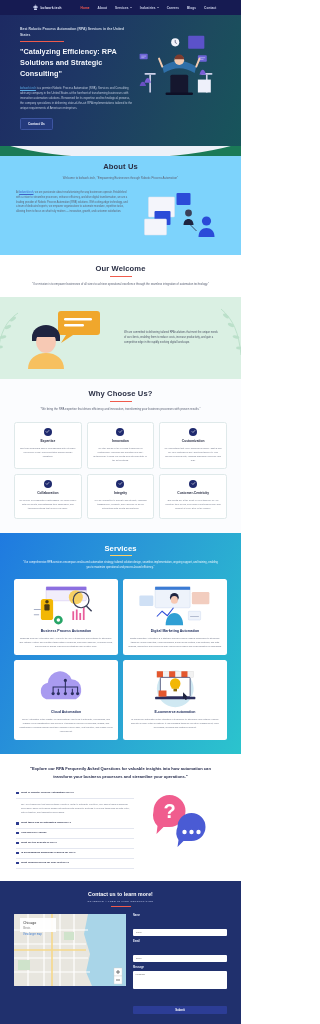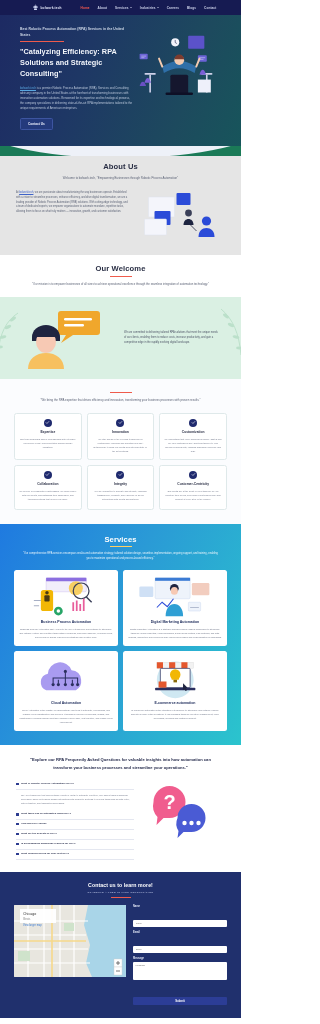--- a/index.html
+++ b/index.html
@@ -52,21 +52,21 @@
   .hero-art svg { position:absolute; inset:0; width:100%; height:100%; }
 
   
   .swoosh { height:10px; background:#1b7a57; position:relative; overflow:hidden; }
   .swoosh:after{
     content:""; position:absolute; left:-10%; top:-22px; width:120%; height:34px;
     background:#eef1f8; border-radius:0 0 50% 50%/0 0 100% 100%;
   }
 
   
-  .about { background:#e5e5e5; padding:6px 0 12px 0; }
+  .about { background:#7dd3fc; padding:6px 0 12px 0; }
   .sec-title { text-align:center; font-size:7.6px; color:#2a2f45; font-weight:700; letter-spacing:.12px; }
   .sec-rule { width:22px;height:.8px;background:#ef5b4c;margin:2.5px auto 0 auto; }
   .sec-sub { text-align:center; font-size:2.9px; color:#5d6477; margin:5px auto 0 auto; max-width:190px; line-height:1.7; }
   .about-body { display:flex; gap:8px; padding:10px 16px 0 16px; align-items:flex-start; }
   .about-text { width:112px; font-size:2.55px; line-height:1.85; color:#5d6477; }
   .about-text a { color:#3f63c8; text-decoration:underline; }
   .about-art { flex:1; height:52px; position:relative; }
   .about-art svg { width:100%; height:100%; }
 
   
@@ -252,20 +252,21 @@
         <path d="M16 30a14 12 0 0128 0v4H16z" fill="#1f2440"></path>
         <ellipse cx="30" cy="35" rx="10" ry="11" fill="#f7c9b4"></ellipse>
         <path d="M18 30a12 8 0 0124 0z" fill="#1f2440"></path>
         <path d="M12 62c0-10 8-16 18-16s18 6 18 16z" fill="#f7c05f"></path>
       </svg>
     </div>
     <div class="mission-text">We are committed to delivering tailored RPA solutions that meet the unique needs of our clients, enabling them to reduce costs, increase productivity, and gain a competitive edge in the rapidly evolving digital landscape.</div>
   </div>
 
   <div class="why">
+    <div class="sec-title">Why Choose Us?</div>
     <div class="sec-rule"></div>
     <div class="sec-sub">"We bring the RPA expertise that drives efficiency and innovation, transforming your business processes with proven results."</div>
     <div class="why-grid">
       <div class="why-card">
         <div class="why-badge">
             <svg viewBox="0 0 12 12" width="5" height="5">
               <path d="M2.5 6.2l2.2 2.2 4.6-4.8" stroke="#fff" stroke-width="1.4" fill="none" stroke-linecap="round"></path>
             </svg>
           </div>
         <div class="why-title">Expertise</div>

